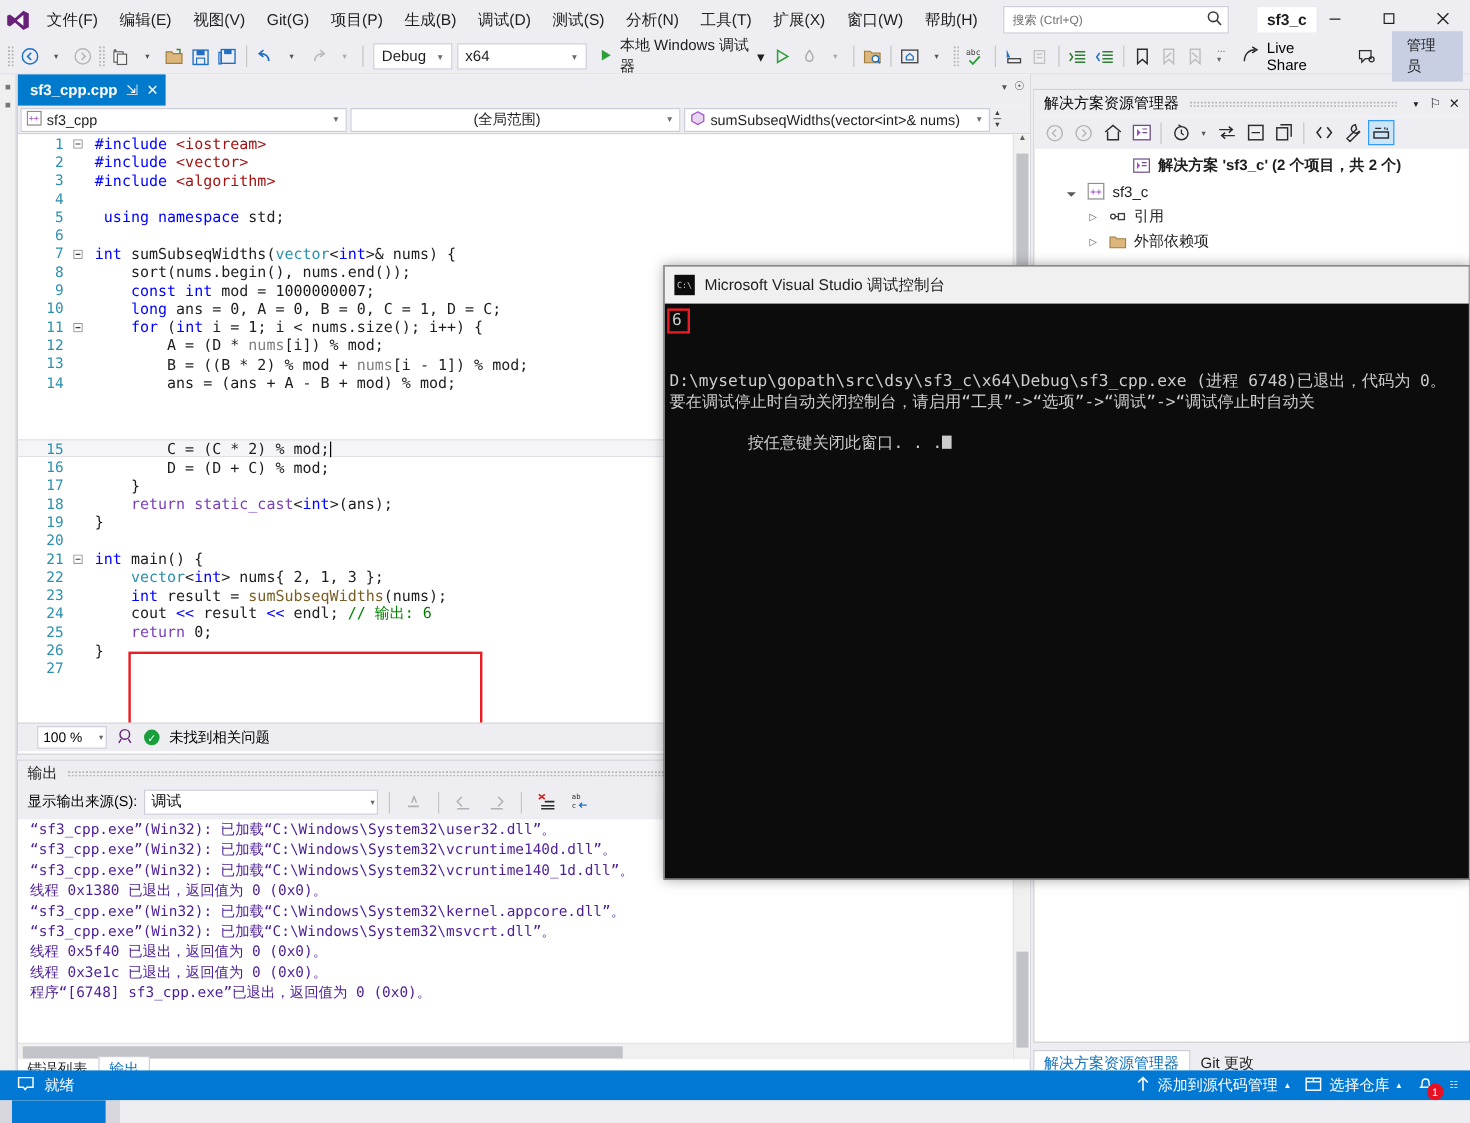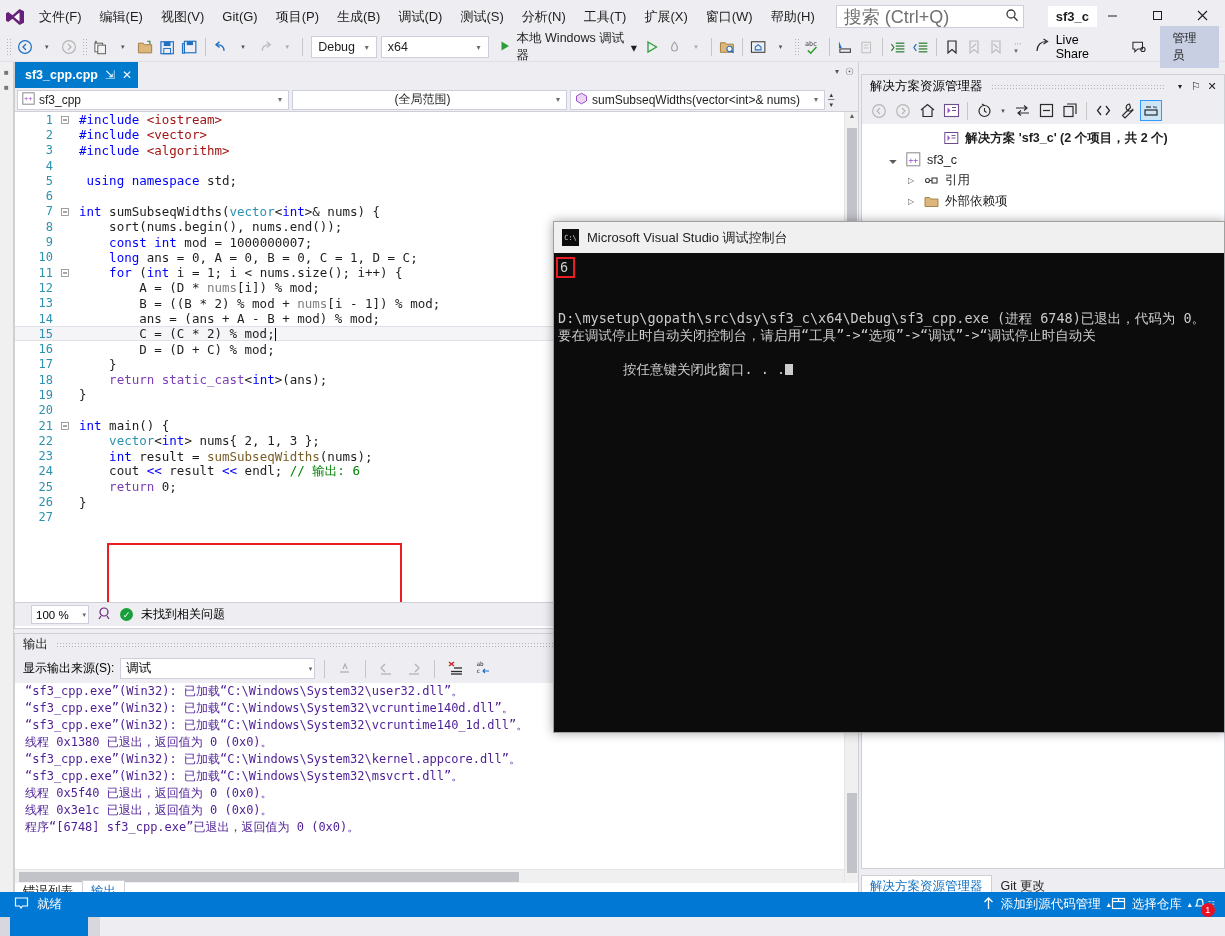--- a/index.html
+++ b/index.html
@@ -22,21 +22,21 @@
   }
   .vs-logo svg { display:block; }
   .menu { display: flex; align-items: center; height: 33px; }
   .menu-item {
     padding: 0 9px; height: 33px; line-height: 33px; font-size: 13px; color: #1e1e1e;
     cursor: default; white-space: nowrap;
   }
   .search-box {
     margin-left: 12px; width: 188px; height: 23px; background: #fff;
     border: 1px solid #cccedb; display: flex; align-items: center;
-    padding: 0 4px 0 7px; color: #717171; font-size: 18px;
+    padding: 0 4px 0 7px; color: #717171; font-size: 10px;
   }
   .search-box .sb-text { flex: 1; }
   .title-proj {
     margin-left: 24px; font-size: 13px; font-weight: bold; color: #1e1e1e;
     background: #fff; padding: 3px 8px;
   }
   .wincontrols { position: absolute; right: 0; top: 0; display: flex; }
   .wc { width: 45px; height: 30px; display: flex; align-items: center; justify-content: center; }
 
   
@@ -109,21 +109,21 @@
   .k  { color: #0000ff; }   
   .kp { color: #7b3fb8; }   
   .pp { color: #0000ff; }   
   .str{ color: #a31515; }   
   .cm { color: #008000; }   
   .ty { color: #2b91af; }   
   .fn { color: #795e26; }   
   .pl { color: #1e1e1e; }   
   .dim{ color: #808080; }
 
-  .cur-line { background: #f5f5f8; box-shadow: inset 0 1px 0 #e0e0e8, inset 0 -1px 0 #e0e0e8; }
+  .cur-line { background: #f5f5f8; box-shadow: inset 0 1px 0 #e0e0e8, inset 0 -1px 0 #e0e0e8; margin-top: 40px; }
   .caret { display:inline-block; width:1px; height:13px; background:#000; vertical-align:middle; }
 
   .redbox {
     position: absolute; left: 92px; top: 431px; width: 295px; height: 103px;
     border: 2px solid #ec1c24; pointer-events: none;
   }
   .codescroll-v {
     position: absolute; right: 0; top: 0; width: 14px; bottom: 0; background: #f0f0f0;
     border-left: 1px solid #e4e4e8;
   }
@@ -200,21 +200,21 @@
     line-height: 17px; white-space: pre; padding-left: 2px; }
   .cbox { position: absolute; left: 2px; top: 4px; width: 19px; height: 21px; border: 2px solid #ec1c24; }
   .cur-block { display:inline-block; width:8px; height:11px; background:#ccc; vertical-align:-1px; }
 
   
   .statusbar {
     position: absolute; left: 0; bottom: 19px; width: 1225px; height: 25px;
     background: #0078d4; color: #fff; display: flex; align-items: center; font-size: 12.5px;
   }
   .sb-left { display: flex; align-items: center; gap: 8px; padding-left: 14px; flex: 1; }
-  .sb-right { display: flex; align-items: center; gap: 0; padding-right: 10px; }
+  .sb-right { display: flex; align-items: center; gap: 12px; padding-right: 10px; }
   .sb-item { display: flex; align-items: center; gap: 6px; }
   .notif-badge { position: relative; display:flex; align-items:center; }
   .notif-badge .cnt { position: absolute; right: -7px; bottom: -3px; background: #e81123; color:#fff;
     border-radius: 50%; width: 14px; height: 14px; font-size: 9px; display:flex; align-items:center; justify-content:center; }
 
   .taskbar-strip { position: absolute; left:0; bottom:0; width: 1225px; height: 19px; background: #d7d7dd; }
   .taskbar-strip .tb-accent { position:absolute; left:10px; top:0; width:78px; height:19px; background:#0078d4; }
   .taskbar-strip .tb-line { position:absolute; left:100px; top:0; right:0; height:19px; background:#eeeef2; }
 </style>
 </head>

